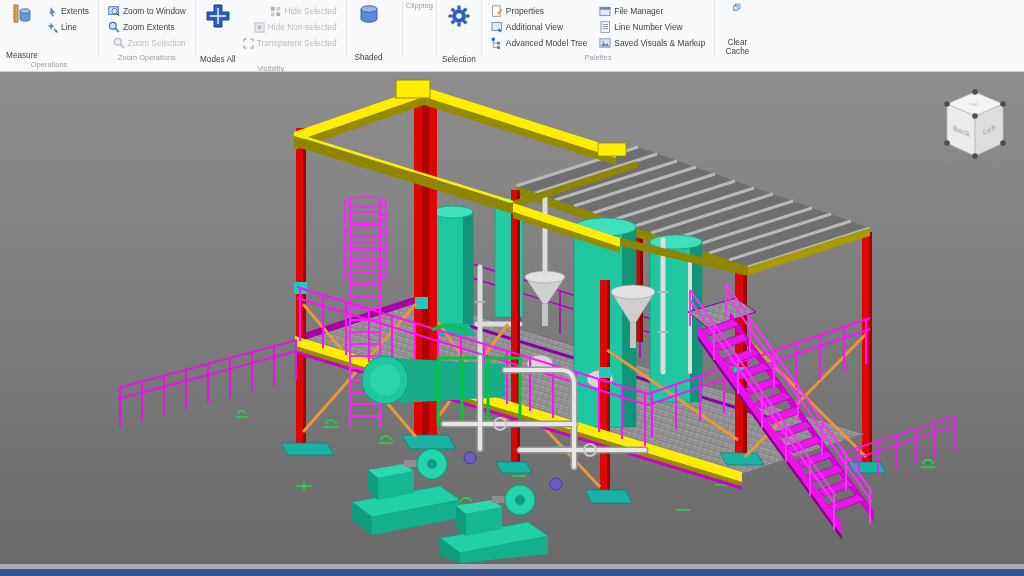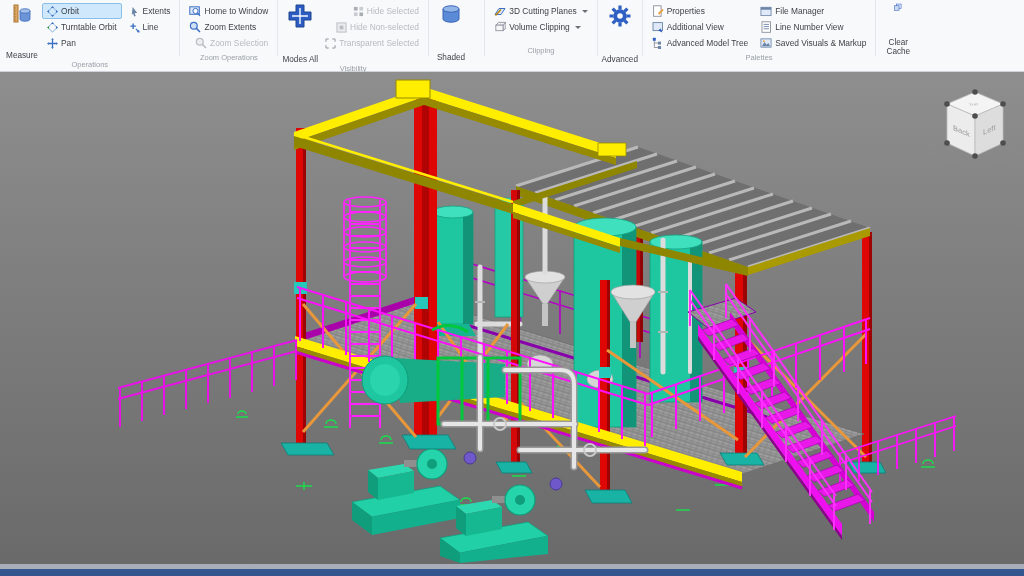--- a/index.html
+++ b/index.html
@@ -46,44 +46,20 @@
           <div class="bigbtn">
             <svg class="icn" width="22" height="22" viewBox="0 0 22 22">
               <rect x="3" y="2" width="4" height="17" fill="#dca663" stroke="#a8763a" stroke-width="1"></rect>
               <path d="M3,5h2 M3,8h2 M3,11h2 M3,14h2 M3,17h2" stroke="#a8763a" stroke-width="0.8"></path>
               <path d="M9,8 v8 a5,2.2 0 0 0 10,0 v-8" fill="#6c95d8" stroke="#3a66b8" stroke-width="0.8"></path>
               <ellipse cx="14" cy="8" rx="5" ry="2.2" fill="#a5c1ea" stroke="#3a66b8" stroke-width="0.8"></ellipse>
             </svg>
             <span class="lbl">Measure</span>
           </div>
           <div class="smallcol">
-            <div class="sbtn active">
-              <svg class="icn" width="11" height="11" viewBox="0 0 12 12">
-                <path d="M6,1 L11,6 L6,11 L1,6 Z" fill="none" stroke="#7aa5dd" stroke-width="1"></path>
-                <path d="M6,0 l1.6,2.2 h-3.2 Z M12,6 l-2.2,1.6 v-3.2 Z M6,12 l-1.6,-2.2 h3.2 Z M0,6 l2.2,-1.6 v3.2 Z" fill="#3a6fc4"></path>
-              </svg>
-              <span>Orbit</span>
-            </div>
-            <div class="sbtn">
-              <svg class="icn" width="11" height="11" viewBox="0 0 12 12">
-                <path d="M6,1 L11,6 L6,11 L1,6 Z" fill="none" stroke="#7aa5dd" stroke-width="1"></path>
-                <path d="M6,0 l1.6,2.2 h-3.2 Z M12,6 l-2.2,1.6 v-3.2 Z" fill="#3a6fc4"></path>
-                <path d="M0,6 l2.2,-1.6 v3.2 Z" fill="#3aa53a"></path>
-              </svg>
-              <span>Turntable Orbit</span>
-            </div>
-            <div class="sbtn">
-              <svg class="icn" width="11" height="11" viewBox="0 0 12 12">
-                <path d="M6,1.5 V10.5 M1.5,6 H10.5" stroke="#3a6fc4" stroke-width="1.4"></path>
-                <path d="M6,0 l1.5,2 h-3 Z M6,12 l-1.5,-2 h3 Z M0,6 l2,-1.5 v3 Z M12,6 l-2,-1.5 v3 Z" fill="#3a6fc4"></path>
-              </svg>
-              <span>Pan</span>
-            </div>
-          </div>
-          <div class="smallcol">
             <div class="sbtn">
               <svg class="icn" width="11" height="11" viewBox="0 0 12 12">
                 <path d="M4,1 L9,7.5 H6.2 L7.3,10.8 L5.6,11.4 L4.5,8.2 L3,9.6 Z" fill="#6b85a8"></path>
               </svg>
               <span>Extents</span>
             </div>
             <div class="sbtn">
               <svg class="icn" width="11" height="11" viewBox="0 0 12 12">
                 <path d="M4.5,1.5 V7.5 M1.5,4.5 H7.5" stroke="#3a6fc4" stroke-width="1.5"></path>
                 <path d="M7.5,7.5 L11,11" stroke="#3a6fc4" stroke-width="1.3"></path>
@@ -98,21 +74,21 @@
 
       <div class="group">
         <div class="gcontent">
           <div class="smallcol">
             <div class="sbtn">
               <svg class="icn" width="12" height="12" viewBox="0 0 12 12">
                 <rect x="0.8" y="1.8" width="9.5" height="7.5" fill="#dfe9f8" stroke="#3a6fc4" stroke-width="1"></rect>
                 <circle cx="6.5" cy="6" r="2.6" fill="#fff" stroke="#3a6fc4" stroke-width="1"></circle>
                 <path d="M8.5,8 L11,10.8" stroke="#3a6fc4" stroke-width="1.2"></path>
               </svg>
-              <span>Home to Window</span>
+              <span>Zoom to Window</span>
             </div>
             <div class="sbtn">
               <svg class="icn" width="12" height="12" viewBox="0 0 12 12">
                 <circle cx="4.8" cy="4.8" r="3.4" fill="#cfe0f5" stroke="#3a6fc4" stroke-width="1.2"></circle>
                 <path d="M7.4,7.4 L11,11" stroke="#3a6fc4" stroke-width="1.5"></path>
               </svg>
               <span>Zoom Extents</span>
             </div>
             <div class="sbtn disabled">
               <svg class="icn" width="12" height="12" viewBox="0 0 12 12">
@@ -171,56 +147,35 @@
               <ellipse cx="12" cy="6" rx="8" ry="3.2" fill="#93b6e8" stroke="#3a66b8" stroke-width="1"></ellipse>
             </svg>
             <span class="lbl">Shaded</span>
             <span class="caret"></span>
           </div>
         </div>
         <div class="glabel">Render Modes</div>
       </div>
 
       <div class="group">
-        <div class="gcontent">
-          <div class="smallcol">
-            <div class="sbtn">
-              <svg class="icn" width="12" height="12" viewBox="0 0 12 12">
-                <path d="M1,9.5 L5,3.5 H11 L7,9.5 Z" fill="#dfe9f8" stroke="#3a6fc4" stroke-width="1"></path>
-                <path d="M1.5,10.5 L7,4.5" stroke="#b8860b" stroke-width="1.6"></path>
-              </svg>
-              <span>3D Cutting Planes</span>
-              <span class="caret"></span>
-            </div>
-            <div class="sbtn">
-              <svg class="icn" width="12" height="12" viewBox="0 0 13 12">
-                <path d="M2,4 L5,1 H13 L10,4 Z" fill="#eceef2" stroke="#8a8f98" stroke-width="0.9"></path>
-                <rect x="2" y="4" width="8" height="6" fill="#f6f7f9" stroke="#8a8f98" stroke-width="0.9"></rect>
-                <path d="M10,4 L13,1 V7 L10,10 Z" fill="#dfe2e7" stroke="#8a8f98" stroke-width="0.9"></path>
-              </svg>
-              <span>Volume Clipping</span>
-              <span class="caret"></span>
-            </div>
-          </div>
-        </div>
         <div class="glabel">Clipping</div>
       </div>
 
       <div class="group">
         <div class="gcontent">
           <div class="bigbtn">
             <svg class="icn" width="26" height="26" viewBox="0 0 26 26">
               <g stroke="#2e5fc2" stroke-width="3.2">
                 <path d="M19.5,13 H23.5 M13,19.5 V23.5 M13,6.5 V2.5 M6.5,13 H2.5"></path>
                 <path d="M17.6,17.6 L20.4,20.4 M8.4,8.4 L5.6,5.6 M17.6,8.4 L20.4,5.6 M8.4,17.6 L5.6,20.4"></path>
               </g>
               <circle cx="13" cy="13" r="6.8" fill="#2e5fc2"></circle>
               <circle cx="13" cy="13" r="2.8" fill="#f8f9fa"></circle>
             </svg>
-            <span class="lbl">Advanced</span>
+            <span class="lbl">Selection</span>
           </div>
         </div>
         <div class="glabel"></div>
       </div>
 
       <div class="group">
         <div class="gcontent">
           <div class="smallcol">
             <div class="sbtn">
               <svg class="icn" width="12" height="12" viewBox="0 0 12 12">

